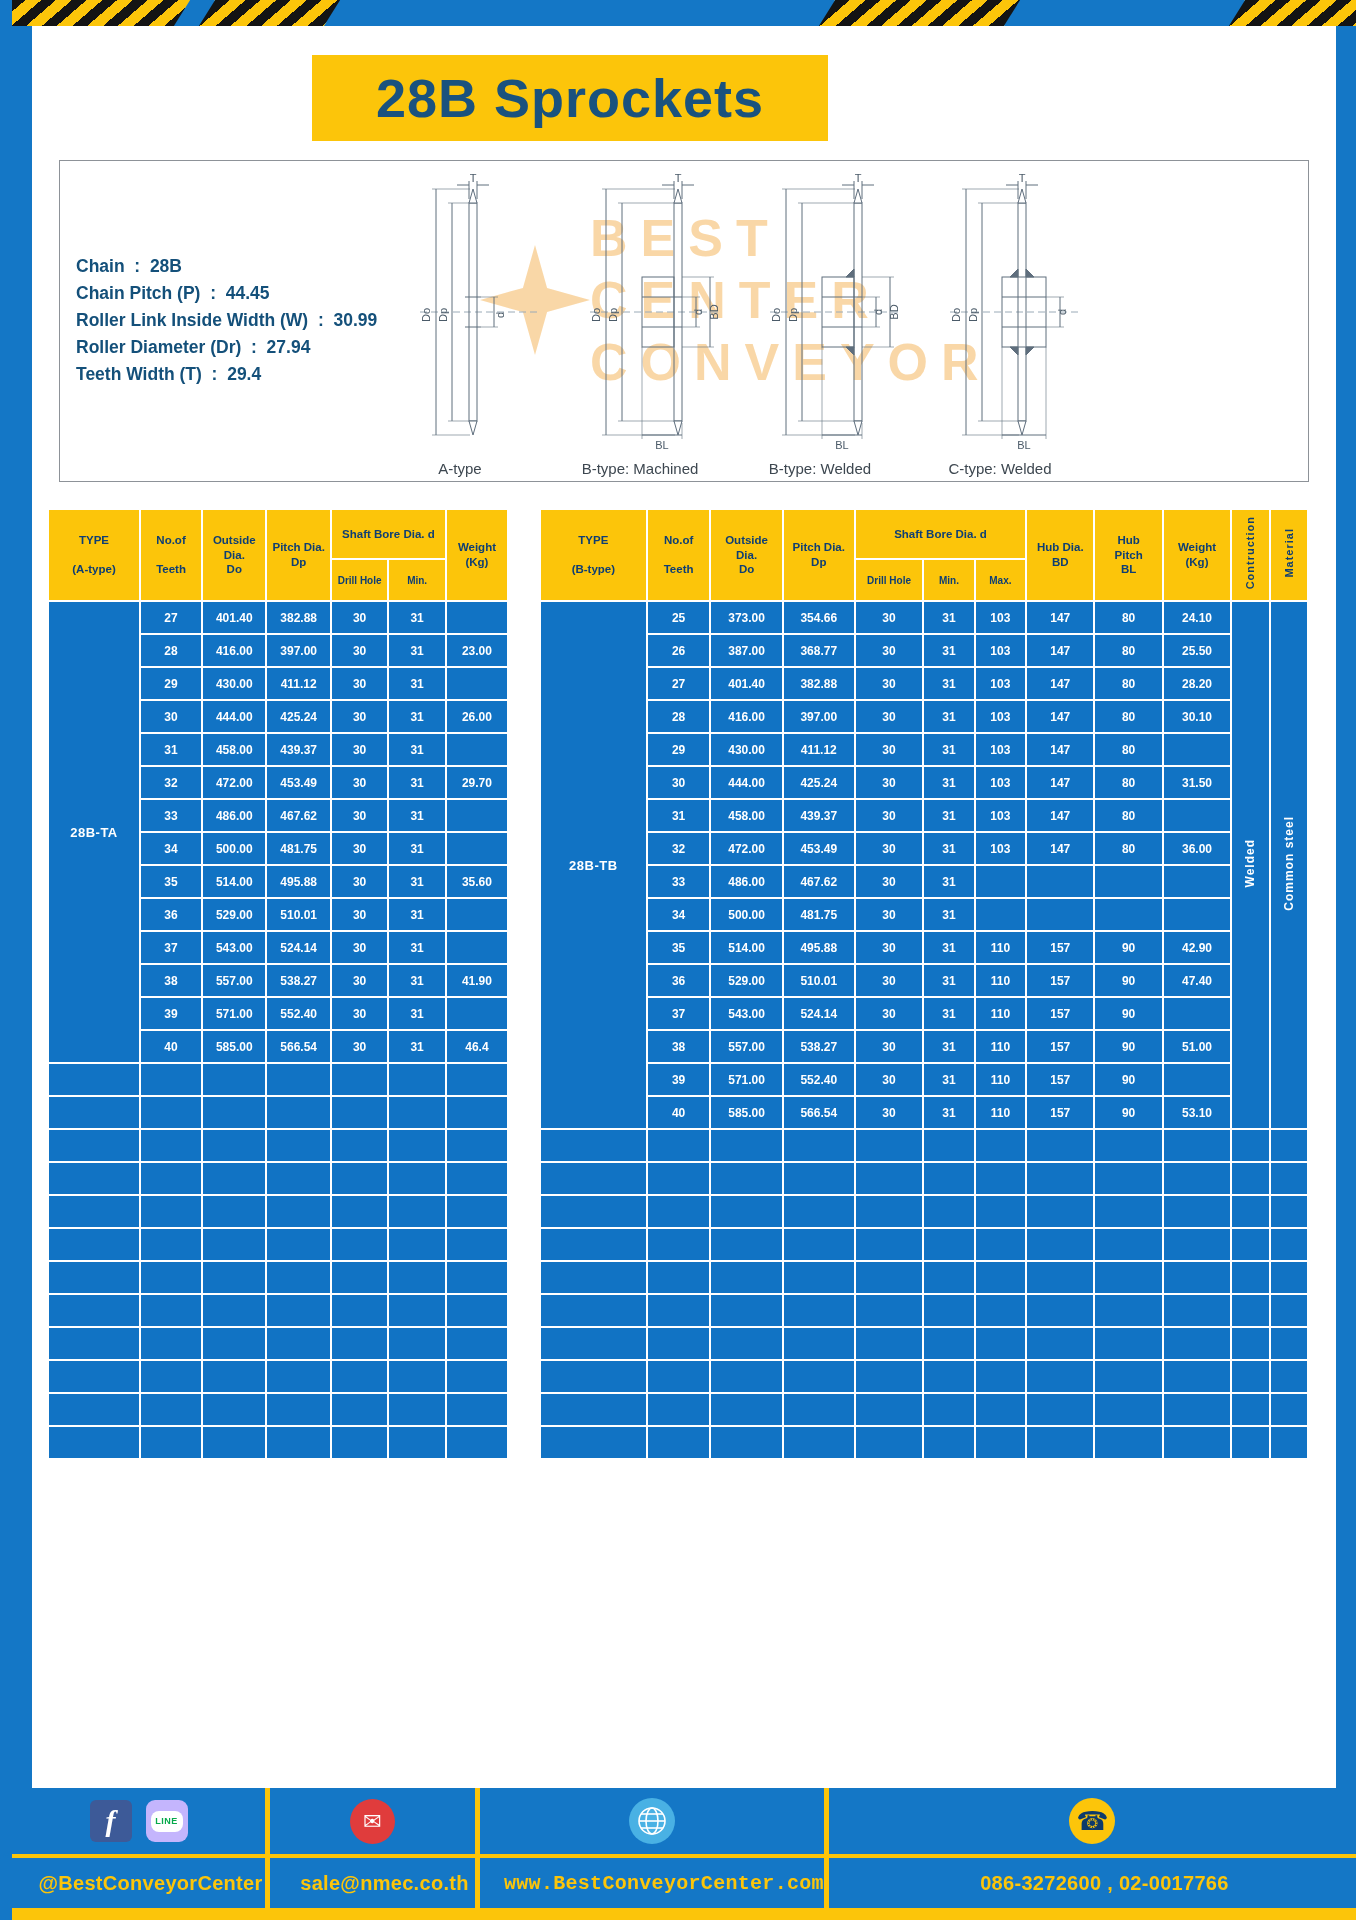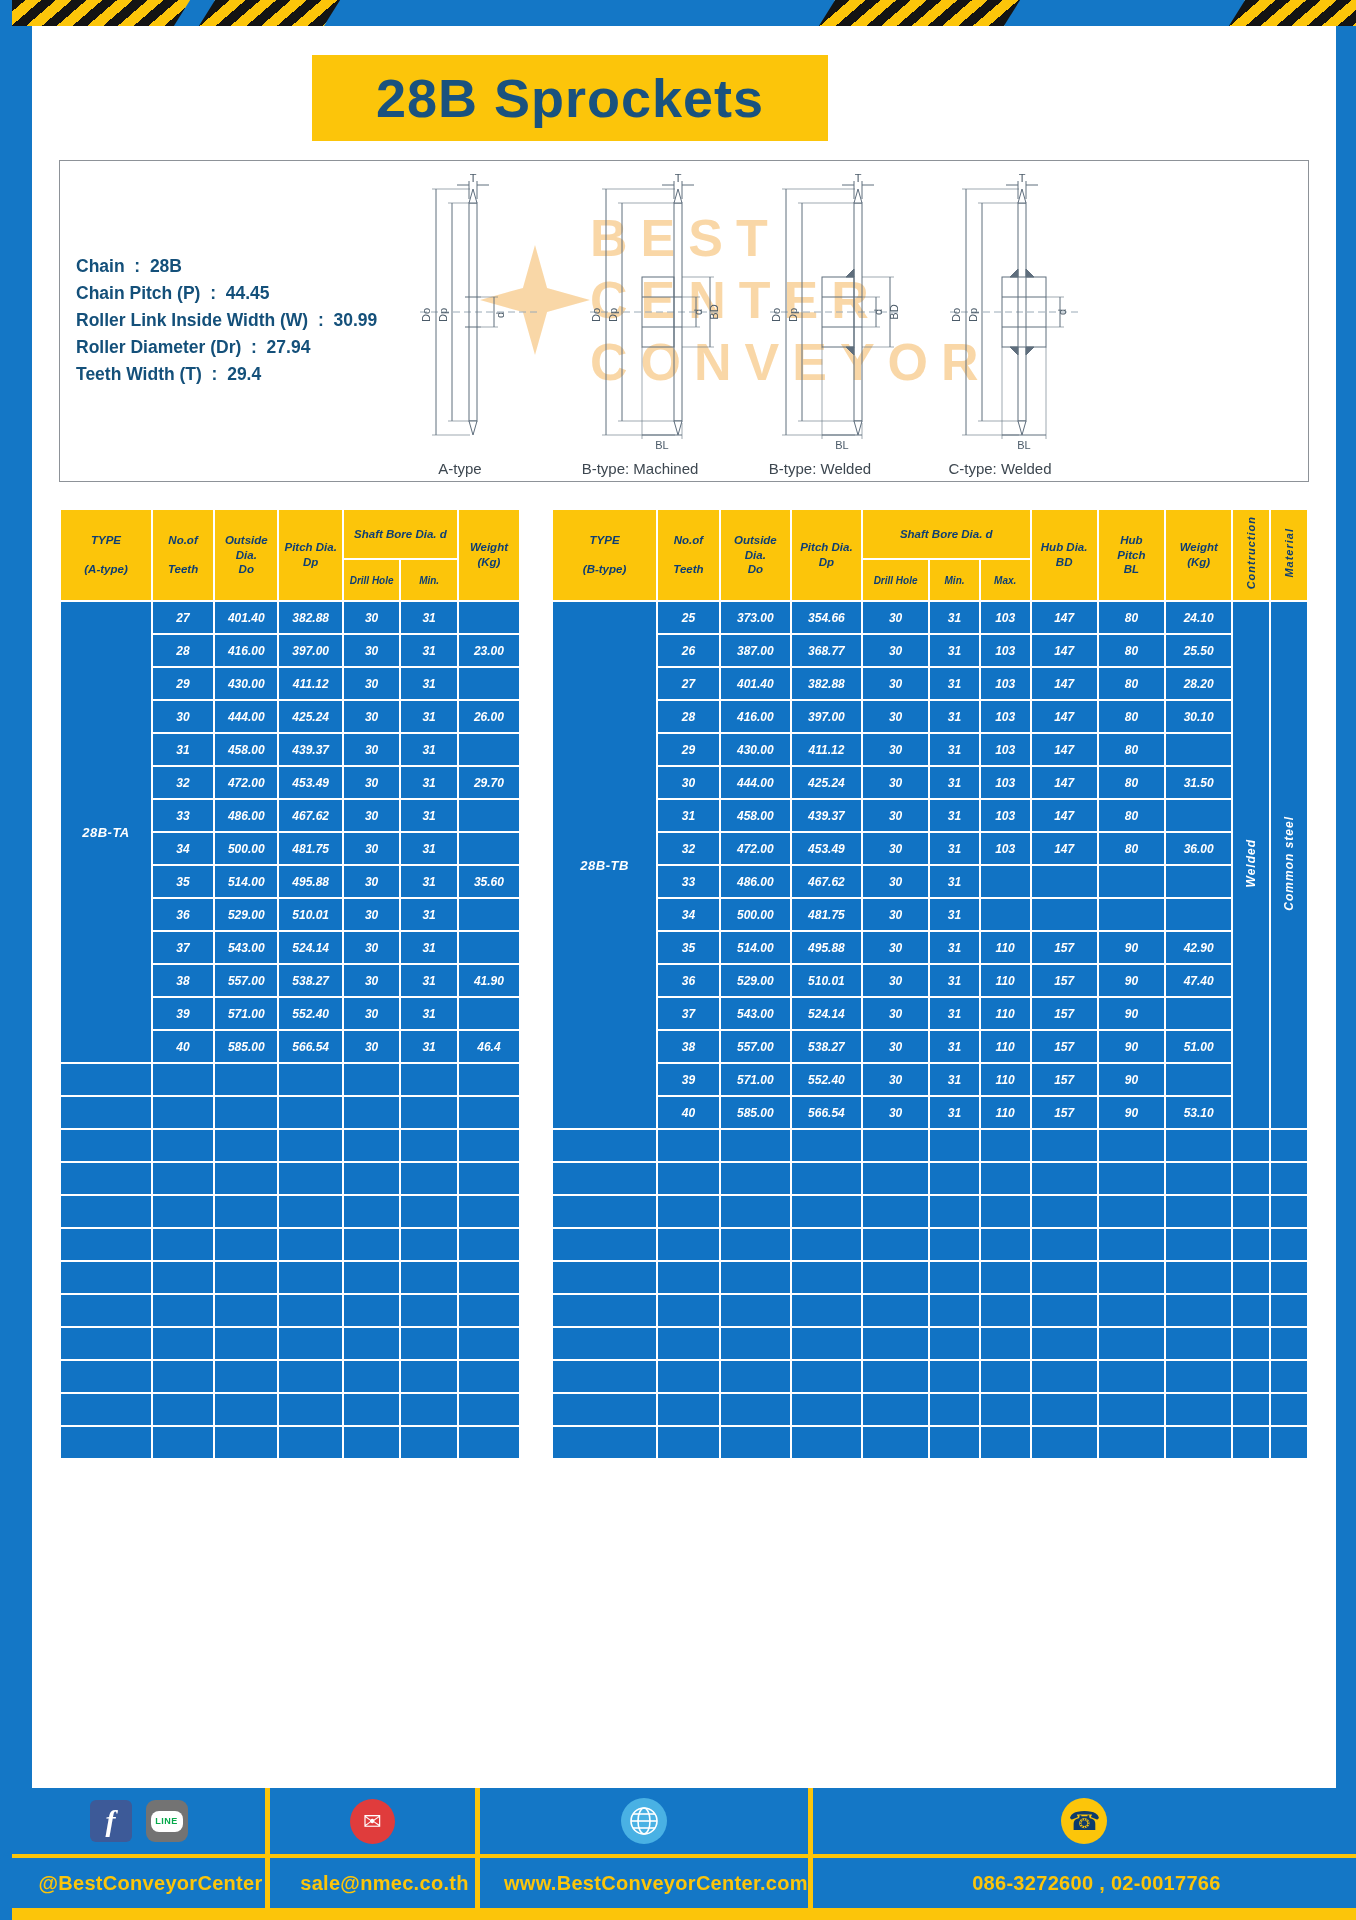--- a/index.html
+++ b/index.html
@@ -55,21 +55,21 @@
   .wm-text div{
     color:var(--watermark-orange);font-size:52px;font-weight:800;letter-spacing:13px;line-height:62px;
   }
   .diag{position:absolute;top:12px;width:180px;height:306px;}
   .d1{left:310px}.d2{left:490px}.d3{left:670px}.d4{left:850px}
   .diag-label{
     position:absolute;bottom:2px;width:100%;text-align:center;
     color:#3d4750;font-size:15px;
   }
   
-  .tables{position:absolute;left:27px;top:482px;right:27px;display:flex;gap:30px;align-items:flex-start;font-style:italic;}
+  .tables{position:absolute;left:15px;top:482px;right:27px;display:flex;gap:30px;align-items:flex-start;}
   table{border-collapse:collapse;table-layout:fixed;}
   .table-a{width:462px;flex:0 0 auto;}
   .table-b{flex:1 1 auto;width:100%;}
   th,td{border:2px solid #ffffff;padding:0 1px;text-align:center;vertical-align:middle;overflow:hidden;}
   th{
     background:var(--accent-yellow);color:var(--header-text);
     font-size:11.5px;font-weight:700;white-space:pre-line;line-height:1.3;
   }
   thead tr.h1{height:50px;}
   thead tr.h2{height:42px;}
@@ -79,37 +79,37 @@
   td.type-cell{font-size:13px;letter-spacing:.5px;}
   .vert-inner{writing-mode:vertical-rl;transform:rotate(180deg);display:inline-block;letter-spacing:1px;}
   th .vert-inner{font-size:11px;}
   td .vert-inner{font-size:12px;}
   
   .footer{position:absolute;left:0;right:0;bottom:0;height:132px;}
   .f-grid{position:absolute;left:0;right:0;top:0;bottom:12px;display:flex;}
   .f-sec{position:relative;display:flex;flex-direction:column;}
   .fs1{flex:0 0 253px;}
   .fs2{flex:0 0 210px;}
-  .fs3{flex:0 0 316px;}
+  .fs3{flex:0 0 316px;font-family:Liberation Mono, monospace;}
   .fs4{flex:1 1 auto;}
   .f-sec + .f-sec{border-left:5px solid var(--accent-yellow);}
   .f-icons{height:66px;display:flex;align-items:center;justify-content:center;gap:14px;}
   .f-text{
     flex:1;border-top:4px solid var(--accent-yellow);
     display:flex;align-items:center;justify-content:center;
     color:var(--accent-yellow);font-size:20px;font-weight:700;letter-spacing:.3px;padding-left:24px;
   }
   .bottom-strip{position:absolute;left:0;right:0;bottom:0;height:12px;background:var(--accent-yellow);}
   .fb-icon{
     width:42px;height:42px;background:#3d5a98;border-radius:6px;color:#fff;
     display:flex;align-items:center;justify-content:center;
     font-family:"Liberation Serif",serif;font-weight:700;font-style:italic;font-size:30px;
   }
   .line-icon{
-    width:42px;height:42px;background:#737373;border-radius:9px;
+    width:42px;height:42px;background:#c4b5fd;border-radius:9px;
     display:flex;align-items:center;justify-content:center;
   }
   .line-bubble{
     width:32px;height:21px;background:#fff;border-radius:8px;
     display:flex;align-items:center;justify-content:center;
     color:#06a94b;font-size:9px;font-weight:800;letter-spacing:.5px;
   }
   .mail-icon{
     width:45px;height:45px;border-radius:50%;background:#e03c3c;color:#fff;
     display:flex;align-items:center;justify-content:center;

